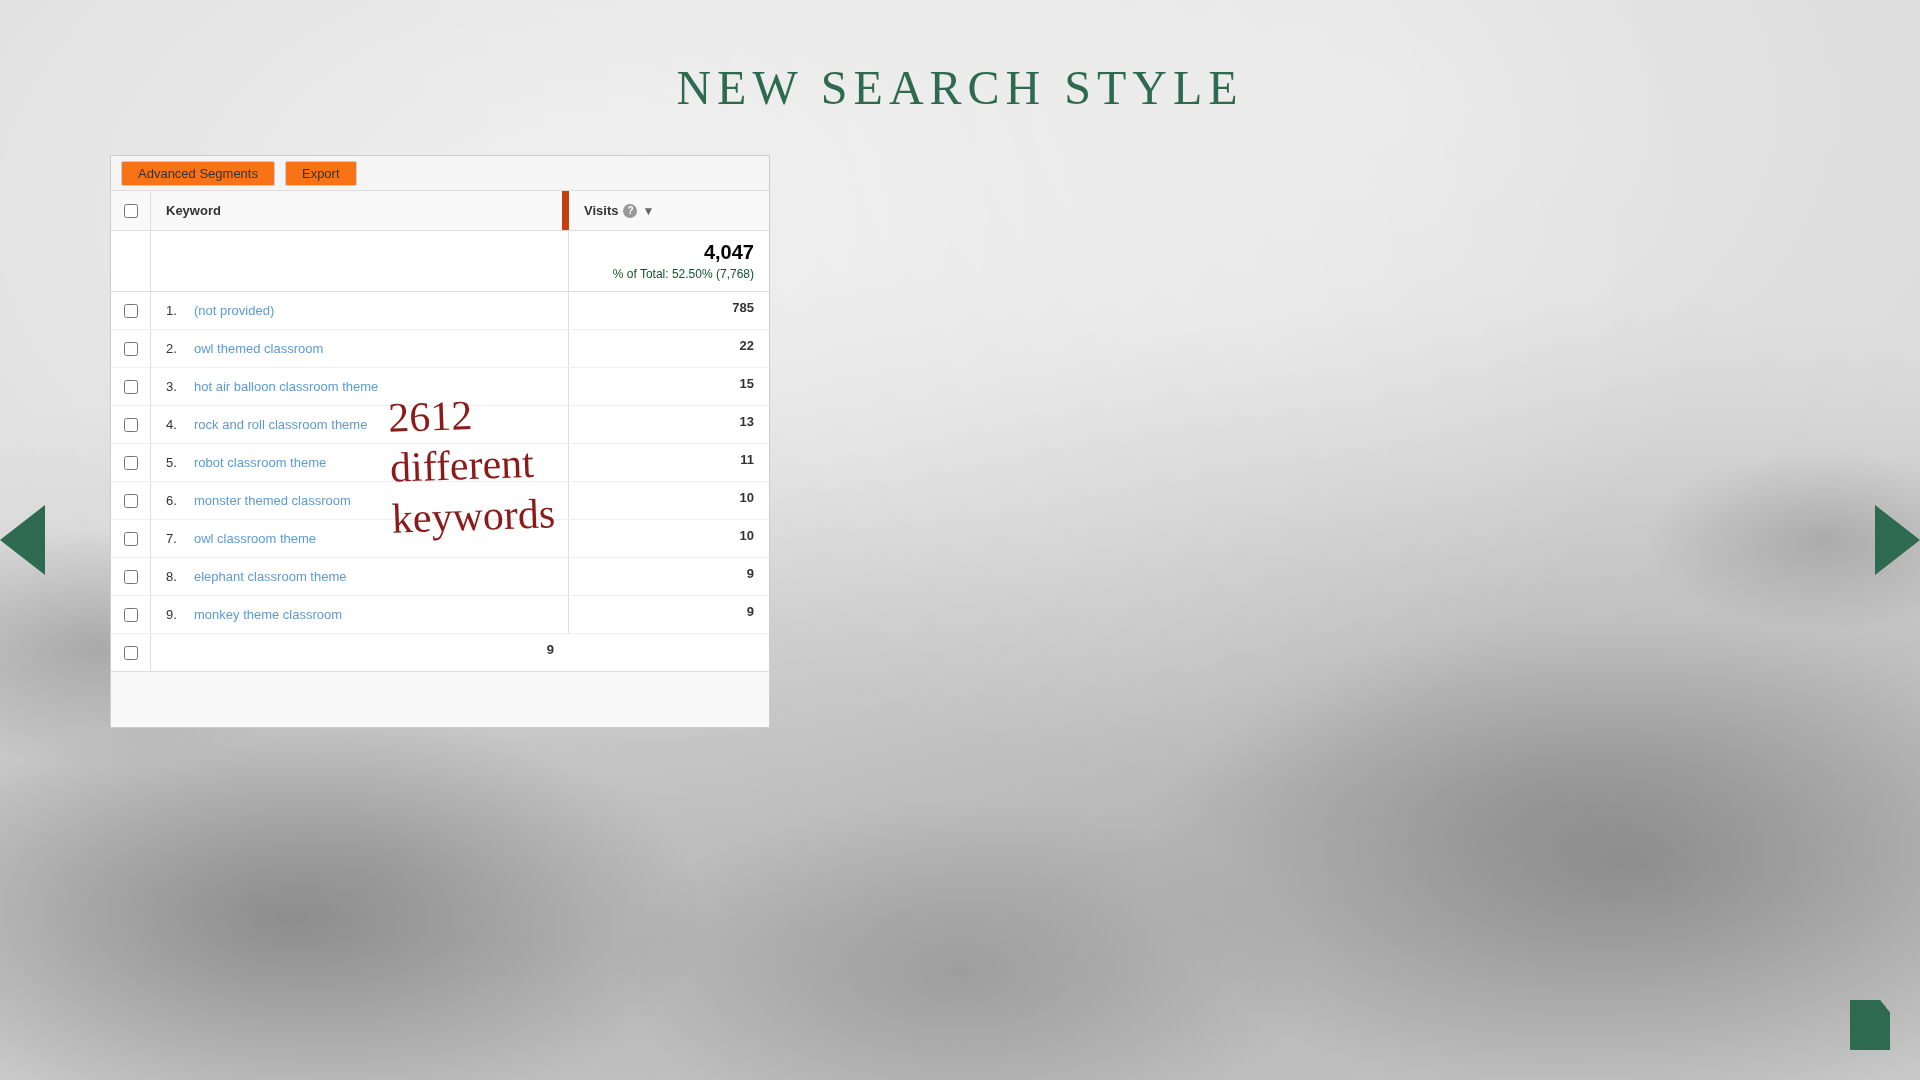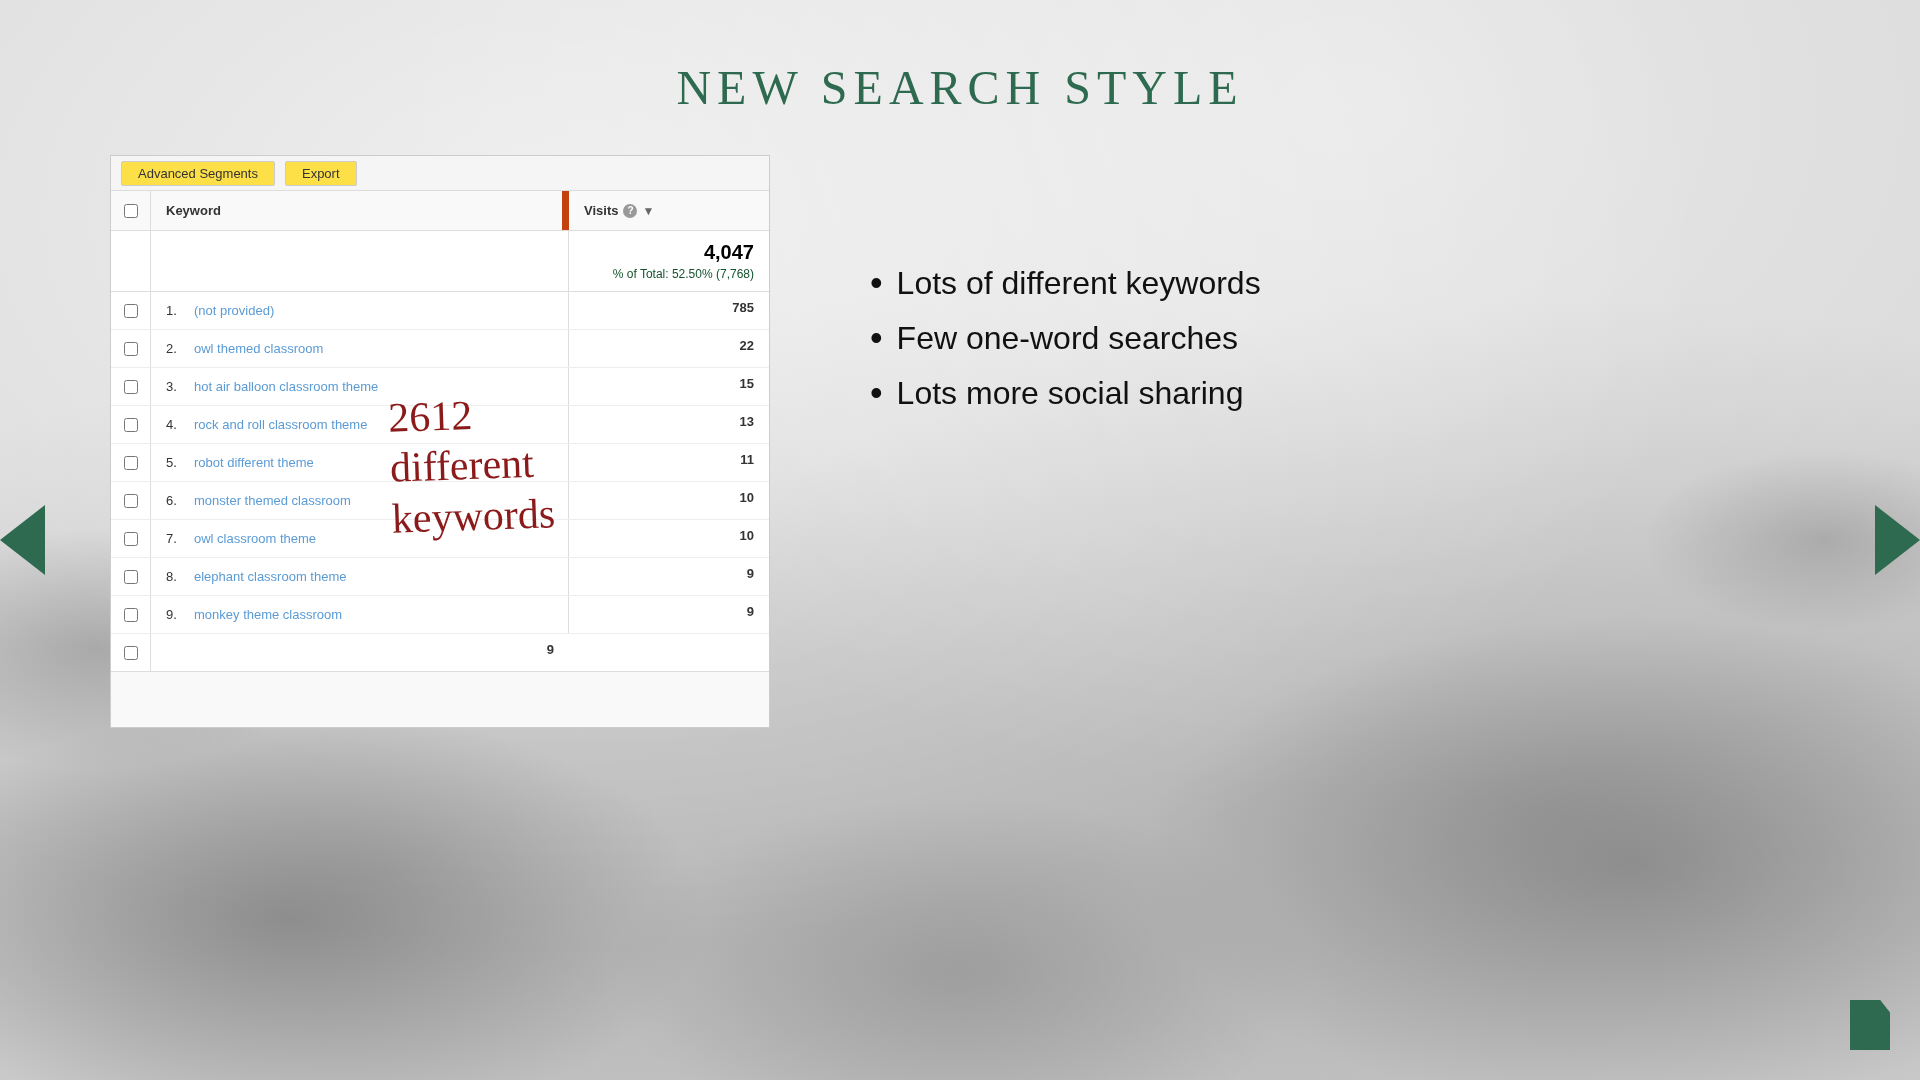--- a/index.html
+++ b/index.html
@@ -108,21 +108,21 @@
       background: #f5f5f5;
       border-bottom: 1px solid #ddd;
       height: 35px;
       display: flex;
       align-items: center;
       padding: 0 10px;
       gap: 10px;
     }
 
     .topbar-btn {
-      background: #fde047;
+      background: #f97316;
       border: 1px solid #ccc;
       padding: 4px 16px;
       font-size: 13px;
       color: #333;
       cursor: pointer;
       border-radius: 2px;
     }
 
     
     .table-header {
@@ -425,21 +425,21 @@
         <a href="#" class="row-keyword-link">rock and roll classroom theme</a>
       </div>
       <div class="row-visits">13</div>
     </div>
           <div class="data-row">
       <div class="row-checkbox">
         <input type="checkbox" style="">
       </div>
       <div class="row-keyword-cell">
         <span class="row-num">5.</span>
-        <a href="#" class="row-keyword-link">robot different theme</a>
+        <a href="#" class="row-keyword-link">robot classroom theme</a>
       </div>
       <div class="row-visits">11</div>
     </div>
           <div class="data-row">
       <div class="row-checkbox">
         <input type="checkbox" style="">
       </div>
       <div class="row-keyword-cell">
         <span class="row-num">6.</span>
         <a href="#" class="row-keyword-link">monster themed classroom</a>
@@ -486,27 +486,20 @@
 
       <div class="table-footer"></div>
     </div>
 
     <div class="annotation">
       <div>2612</div>
       <div>different</div>
       <div>keywords</div>
     </div>
 
-    <div class="bullet-section">
-      <ul class="bullet-list" id="bullet-list">
-          <li>Lots of different keywords</li>
-          <li>Few one-word searches</li>
-          <li>Lots more social sharing</li>
-        </ul>
-    </div>
   </div>
 
   <div class="doc-icon">
     <div class="doc-icon-shape">
       <div class="doc-icon-corner"></div>
     </div>
   </div>
 
 </div>
 

